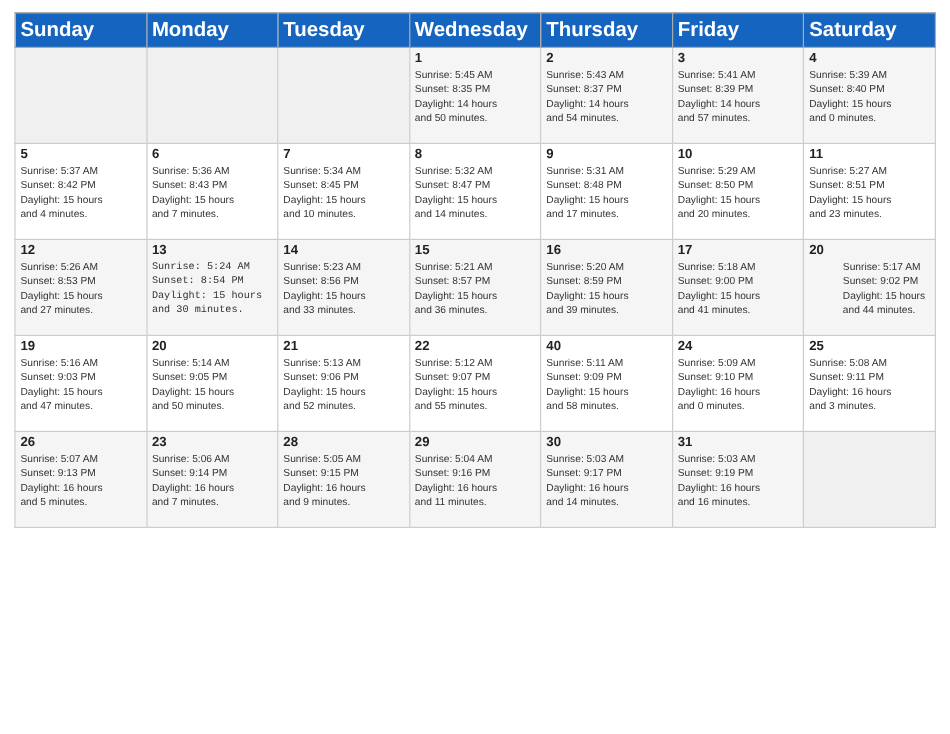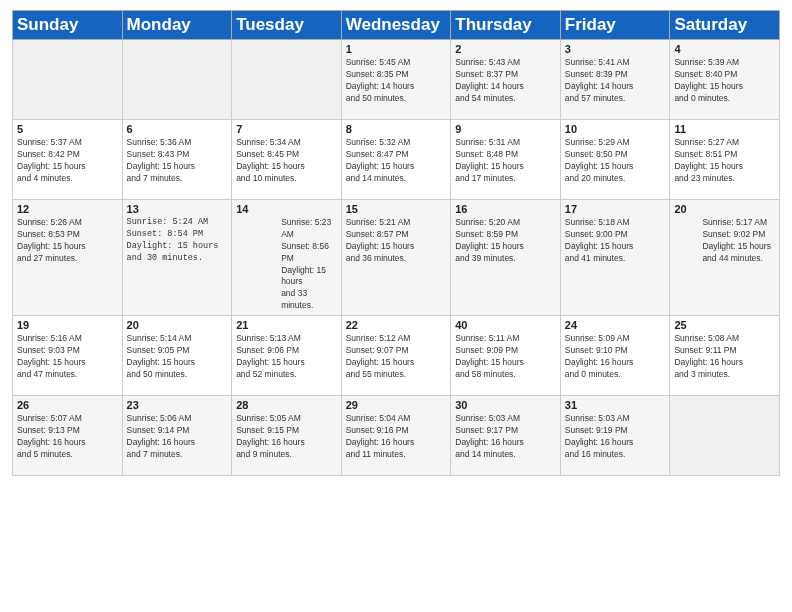--- a/index.html
+++ b/index.html
@@ -195,21 +195,21 @@
           </td>
           <td>
             <span class="day-number">13</span>
             <div class="day-info" style="white-space: pre-line; font-family: Liberation Mono, monospace;">Sunrise: 5:24 AM
 Sunset: 8:54 PM
 Daylight: 15 hours
 and 30 minutes.</div>
           </td>
           <td>
             <span class="day-number">14</span>
-            <div class="day-info" style="white-space: pre-line; margin-left: 45px;">Sunrise: 5:23 AM
+            <div class="day-info" style="white-space: pre-line;">Sunrise: 5:23 AM
 Sunset: 8:56 PM
 Daylight: 15 hours
 and 33 minutes.</div>
           </td>
           <td>
             <span class="day-number">15</span>
             <div class="day-info" style="white-space: pre-line;">Sunrise: 5:21 AM
 Sunset: 8:57 PM
 Daylight: 15 hours
 and 36 minutes.</div>

